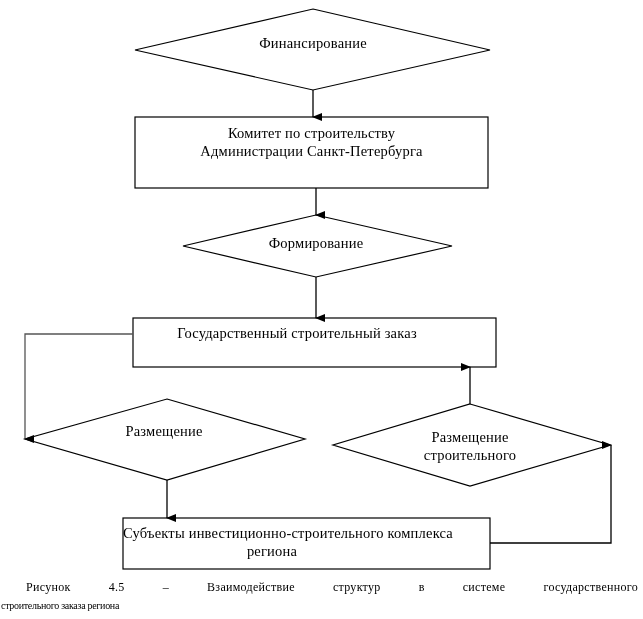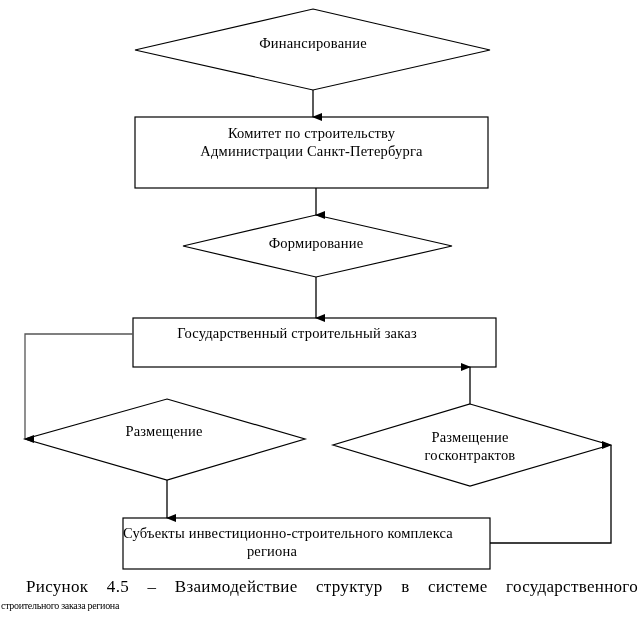--- a/index.html
+++ b/index.html
@@ -1,19 +1,19 @@
 <!DOCTYPE html>
 <html><head>
   <meta charset="utf-8">
   <style>
     html, body { margin: 0; padding: 0; background: #ffffff; }
     body { width: 643px; height: 619px; position: relative; overflow: hidden; font-family: "Liberation Serif", "DejaVu Serif", serif; color: #000; }
     svg { position: absolute; left: 0; top: 0; }
     .lbl { position: absolute; text-align: center; font-size: 14.5px; line-height: 18px; white-space: nowrap; letter-spacing: 0.2px; }
-    .caption { position: absolute; left: 0; width: 643px; font-size: 17px; line-height: 18px; }
+    .caption { position: absolute; left: 0; width: 643px; font-size: 12px; line-height: 18px; }
     .cap1 { top: 578px; left: 26px; width: 612px; text-align: justify; text-align-last: justify; letter-spacing: 0.3px; }
     .cap2 { top: 597px; left: 1px; font-size: 10px; letter-spacing: -0.3px; }
   </style>
 </head>
 <body>
 
 <svg width="643" height="619" viewBox="0 0 643 619">
   <defs>
     <marker id="ah" markerWidth="8" markerHeight="10" refX="4" refY="9" orient="auto-start-reverse" markerUnits="userSpaceOnUse" viewBox="0 0 8 10">
       <path d="M0,0 L8,0 L4,10 Z" fill="#000"></path>
@@ -55,21 +55,21 @@
 <div class="lbl" style="left:133px; width:328px; top:324px;">
   <div>Государственный строительный заказ</div>
 </div>
 
 <div class="lbl" style="left:84px; width:160px; top:422px;">
   <div>Размещение</div>
 </div>
 
 <div class="lbl" style="left:390px; width:160px; top:428px;">
   <div>Размещение</div>
-  <div>госконтрактов</div>
+  <div>строительного</div>
 </div>
 
 <div class="lbl" style="left:123px; width:298px; top:524px;">
   <div>Субъекты инвестиционно-строительного комплекса</div>
   <div>региона</div>
 </div>
 
 <div class="caption cap1">Рисунок 4.5 – Взаимодействие структур в системе государственного</div>
 <div class="caption cap2">строительного заказа региона</div>
 

